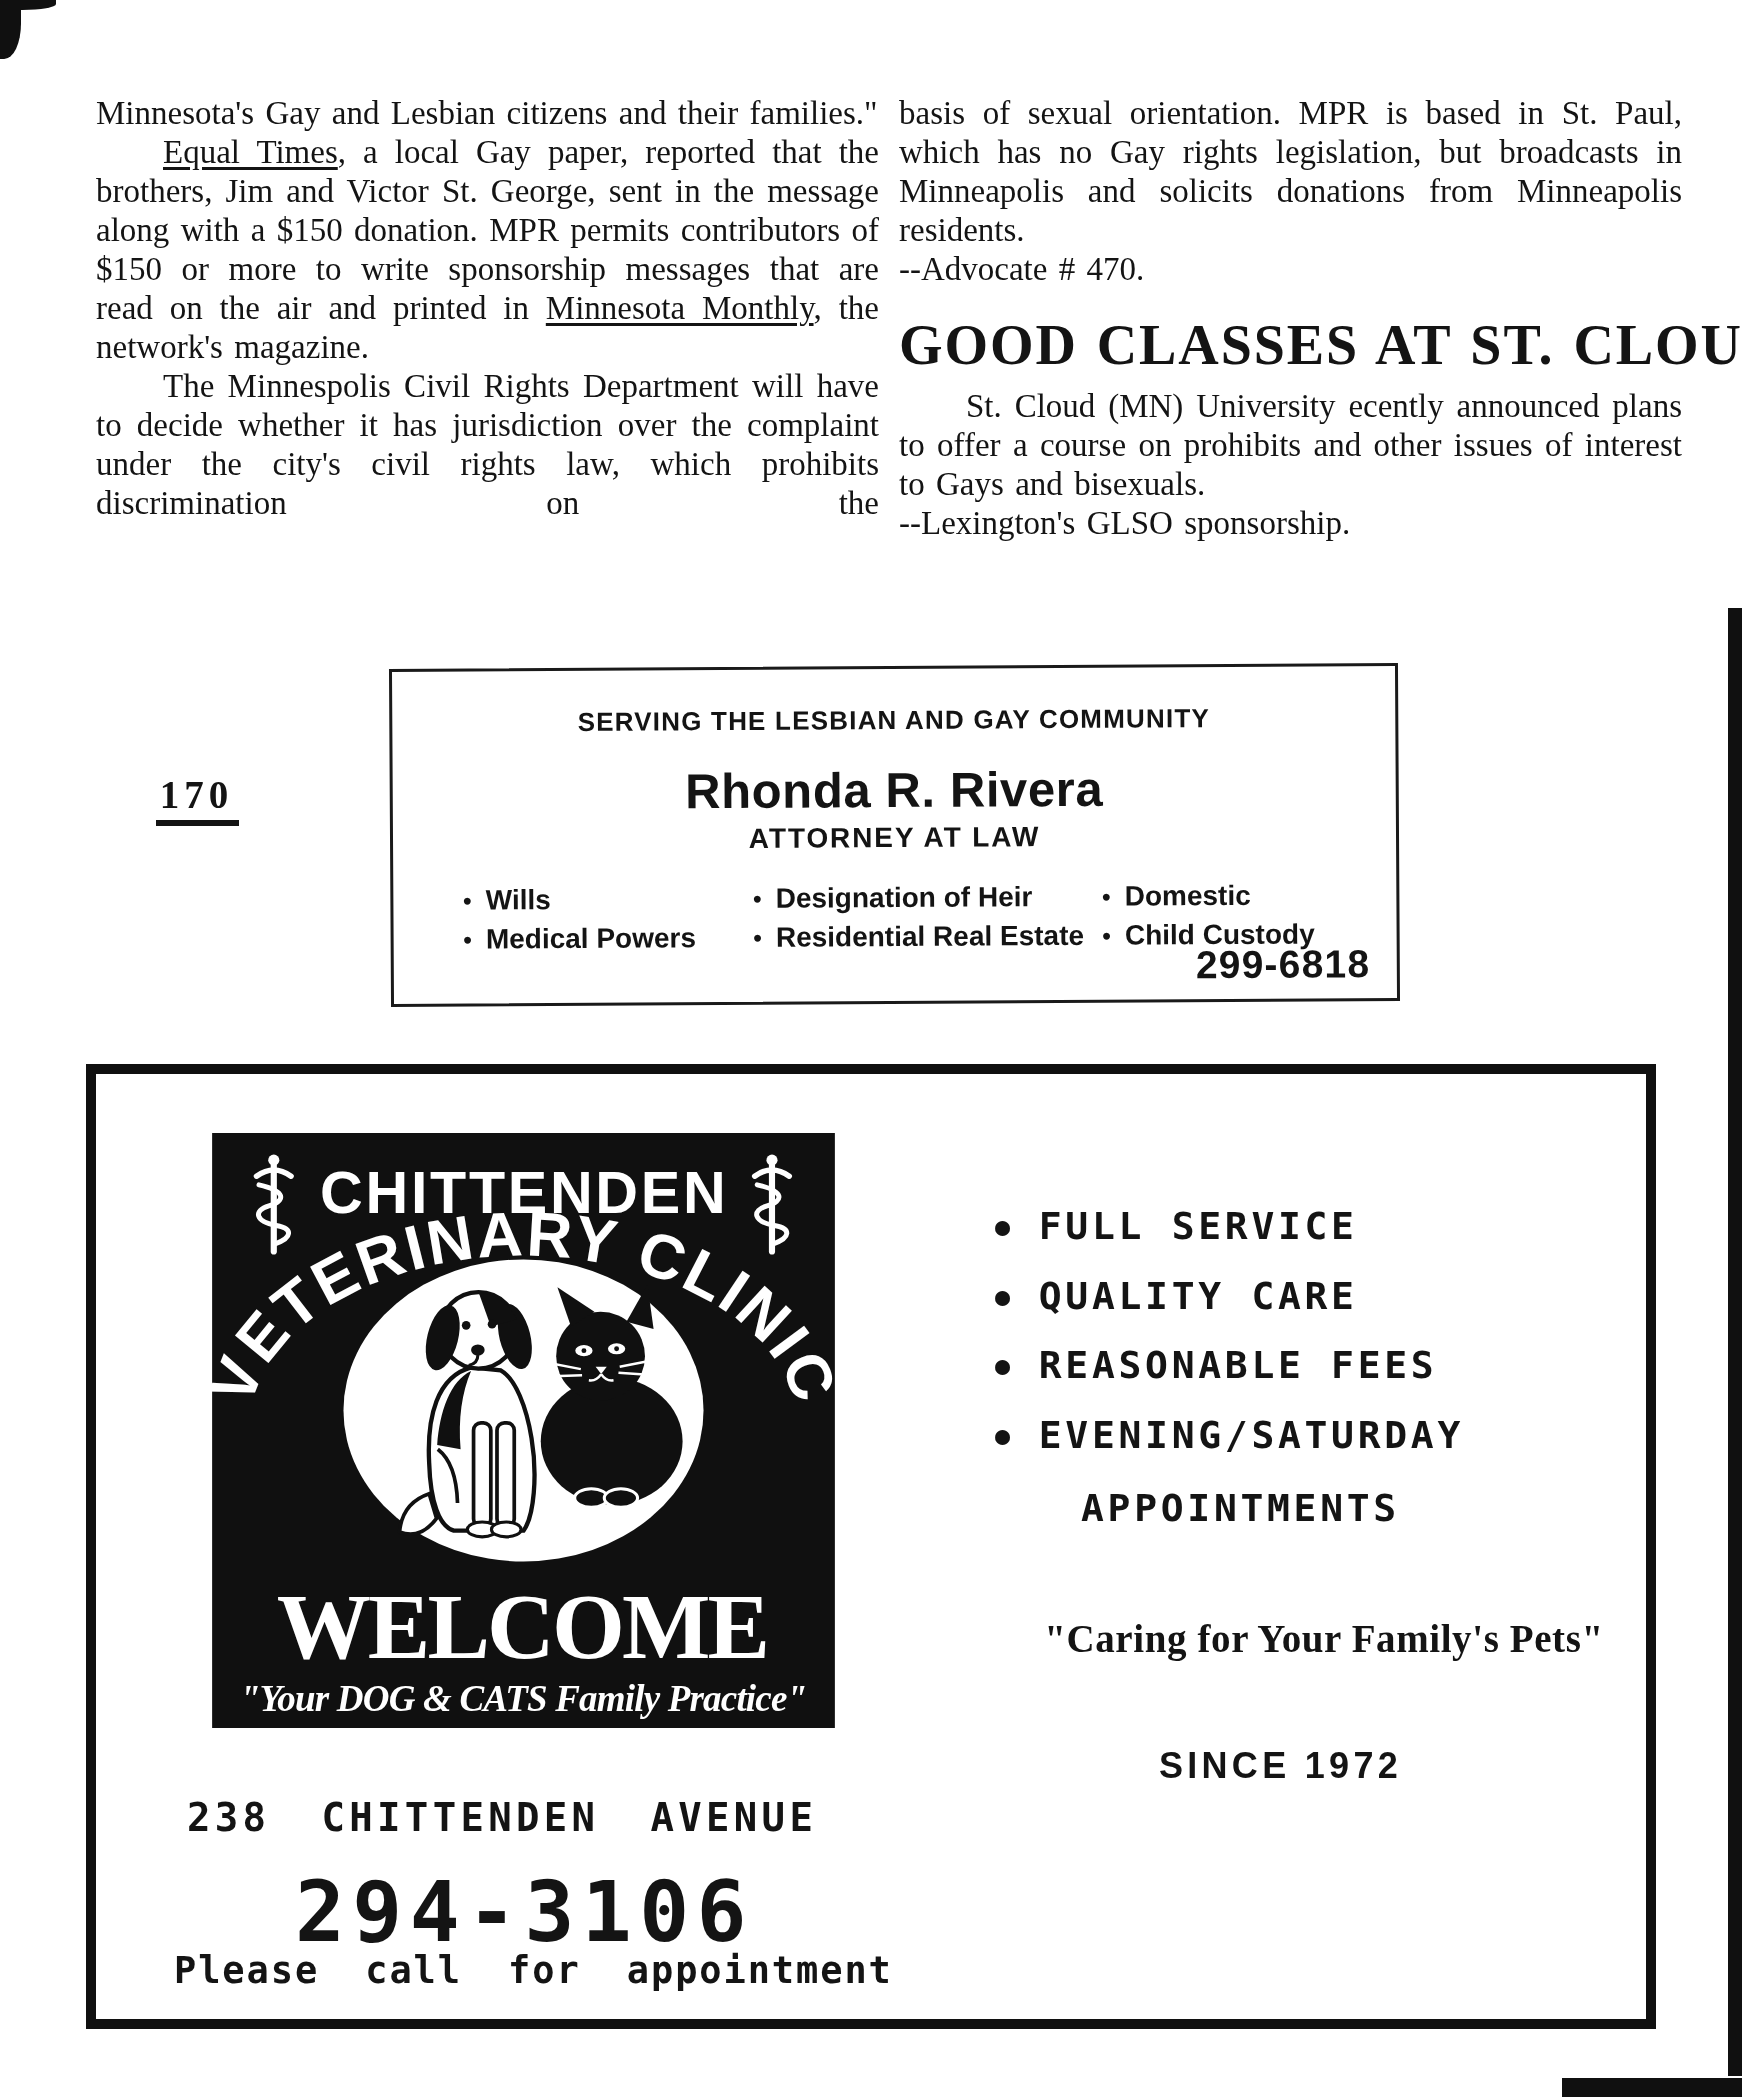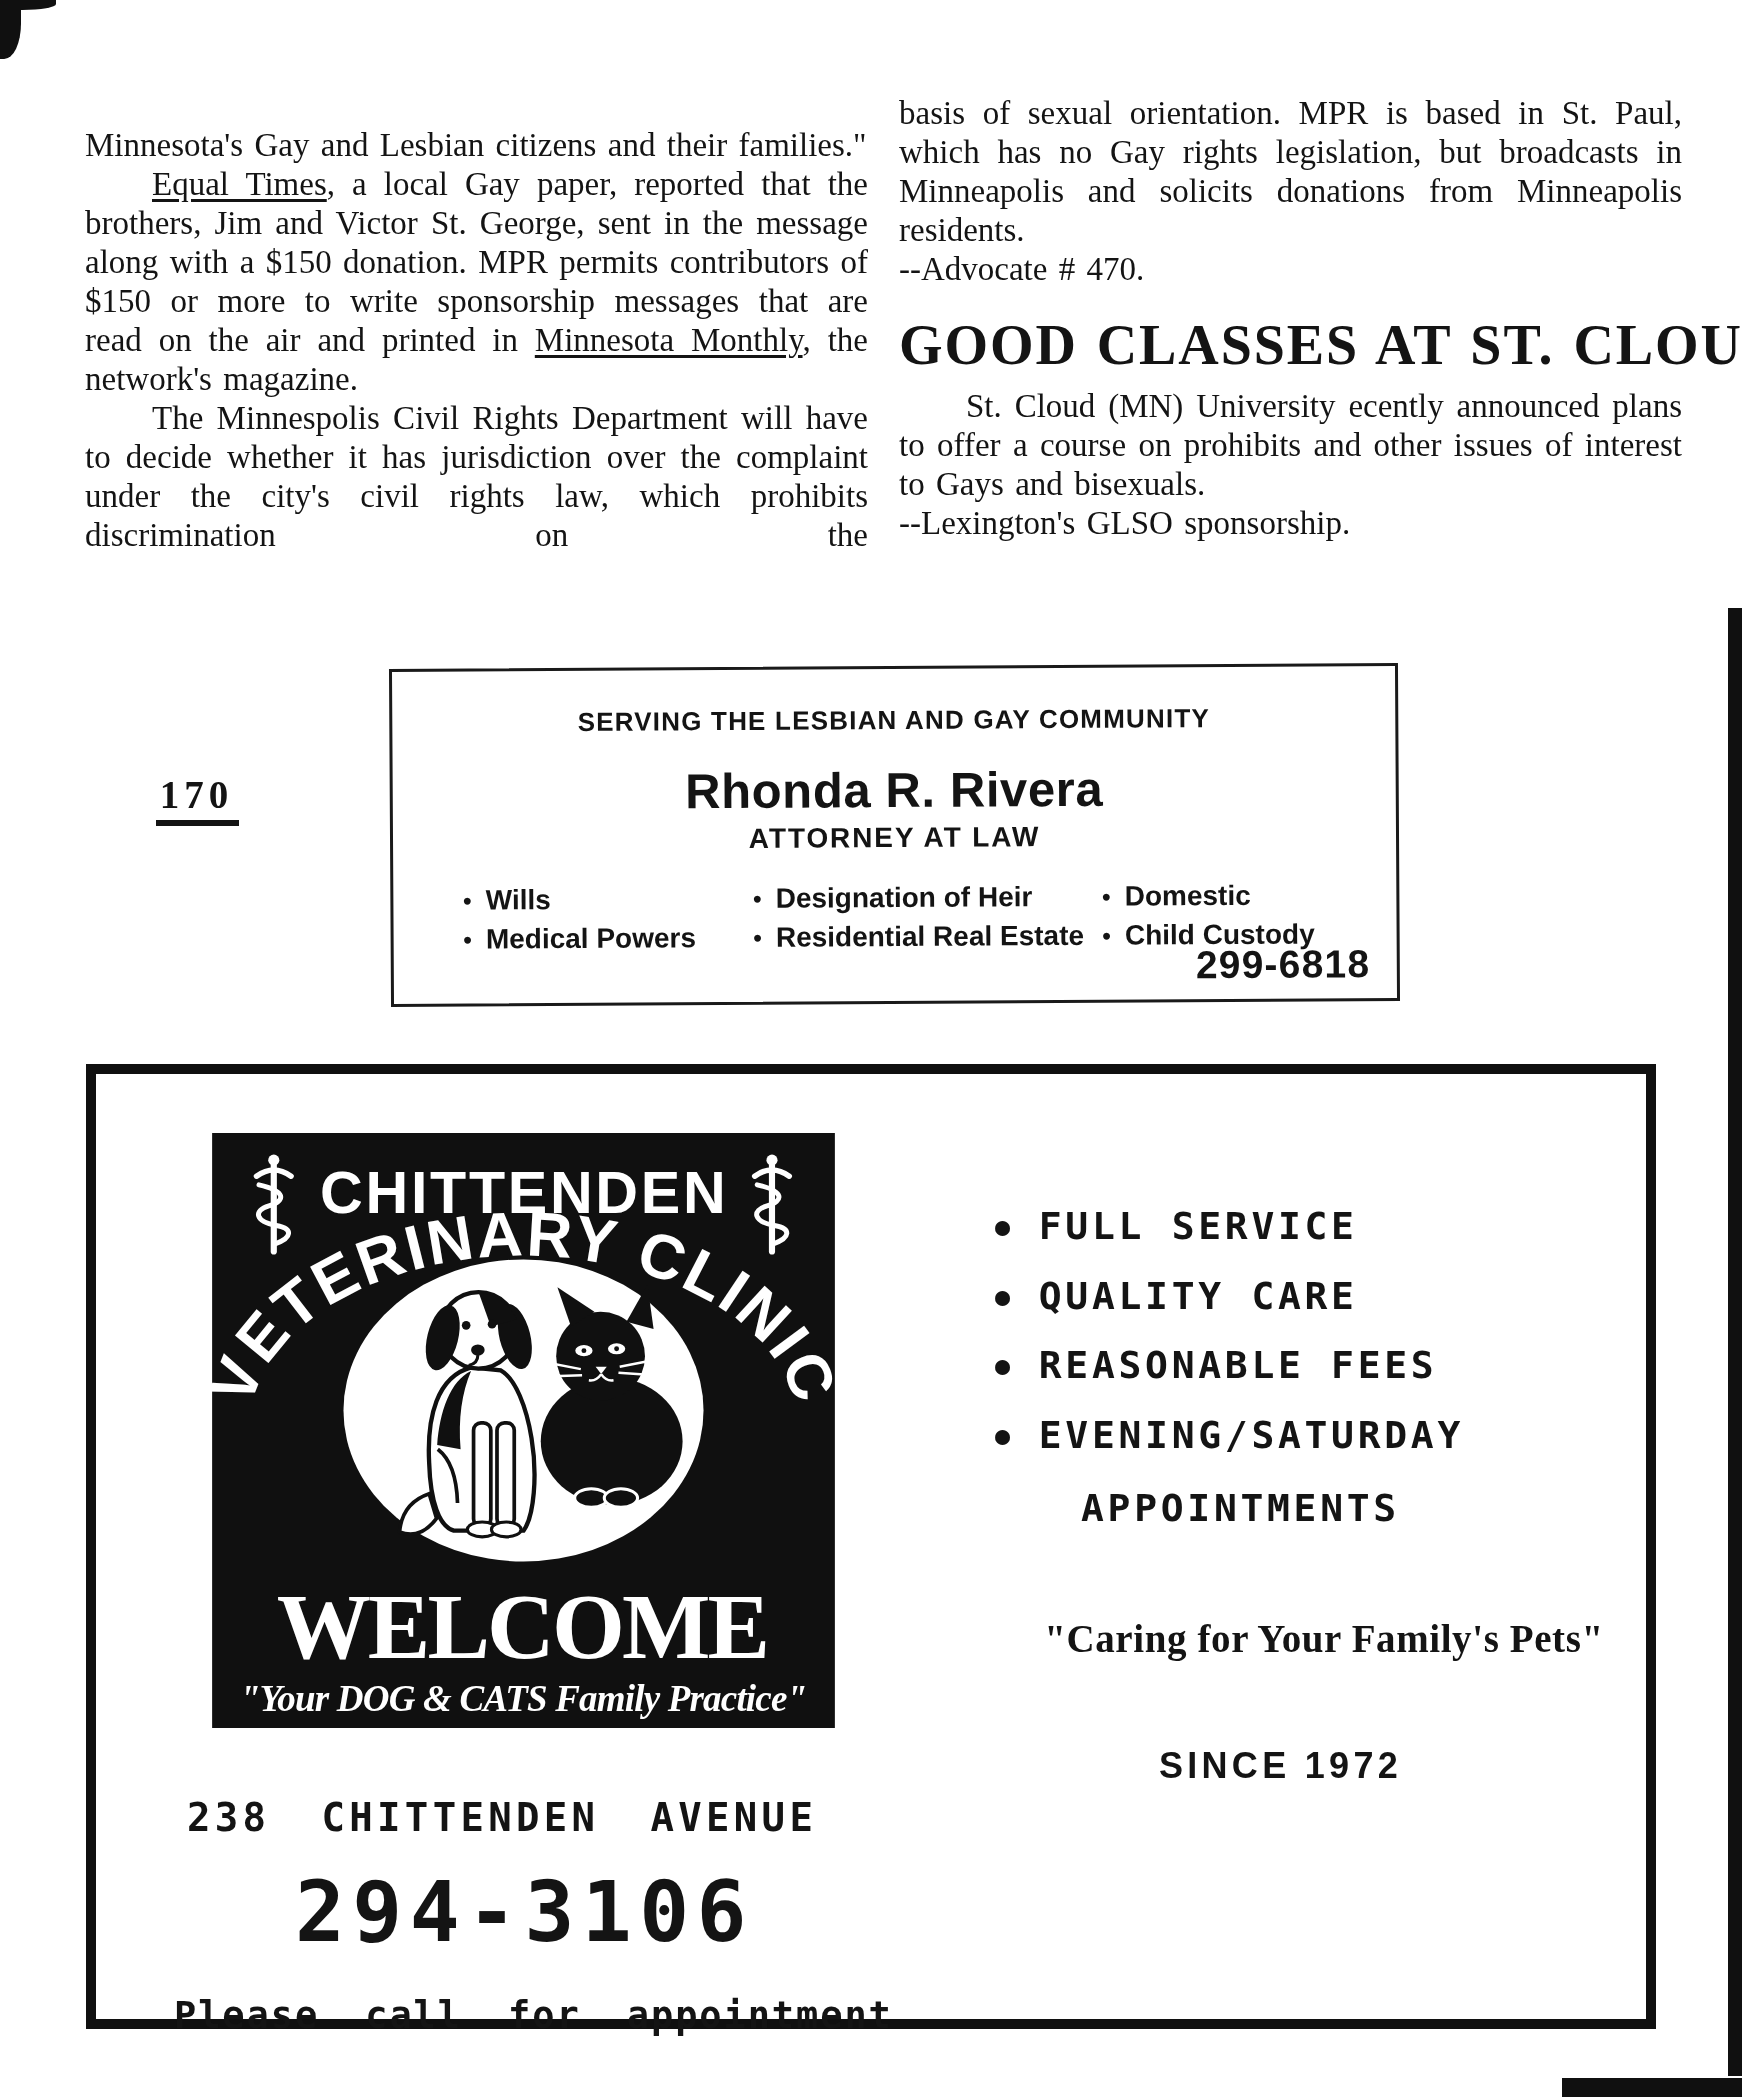--- a/index.html
+++ b/index.html
@@ -7,21 +7,21 @@
     position:relative;
     width:1743px;height:2097px;
     background:#ffffff;
     color:#141414;
     overflow:hidden;
     font-family:"Liberation Serif", serif;
   }
   
   .col{position:absolute;top:94px;width:783px;font-size:33px;line-height:39px;
        text-align:justify;word-spacing:3.1px;}
-  .col-left{left:85px;margin-top:32px;}
+  .col-left{left:96px;}
   .col-right{left:899px;}
   .body-p{margin:0;}
   .body-p.indent{text-indent:67px;}
   .body-p.cont{text-align-last:justify;}
   .u{text-decoration:underline;text-decoration-thickness:2.5px;text-underline-offset:4.3px;}
   .attr-line{margin:0;text-align:left;}
   .article-heading{
     margin:33px 0 18.5px 0;font-size:56px;line-height:46px;font-weight:bold;
     letter-spacing:1.9px;text-align:left;white-space:nowrap;
   }
@@ -72,21 +72,21 @@
   .vet-since{position:absolute;left:876px;top:671px;width:617px;text-align:center;
     font-family:"Liberation Sans", sans-serif;font-weight:bold;font-size:36px;letter-spacing:4.3px;}
   .vet-address{position:absolute;left:91px;top:721px;
     font-family:"DejaVu Sans Mono", monospace;font-weight:bold;
     font-size:39px;letter-spacing:4.3px;word-spacing:23.4px;white-space:nowrap;}
   .vet-phone{position:absolute;left:199px;top:770px;
     font-family:"DejaVu Sans Mono", monospace;font-weight:bold;
     font-size:83px;letter-spacing:7.4px;white-space:nowrap;margin-top:20px;}
   .vet-call{position:absolute;left:78px;top:875px;
     font-family:"DejaVu Sans Mono", monospace;font-weight:bold;
-    font-size:37px;letter-spacing:1.9px;word-spacing:22px;white-space:nowrap;margin-top:45px;}
+    font-size:37px;letter-spacing:1.9px;word-spacing:22px;white-space:nowrap;}
   
   .artifact{position:absolute;background:#101010;}
   .scan-tl{left:0;top:0;width:21px;height:59px;border-bottom-right-radius:80% 60%;}
   .scan-tl2{left:0;top:0;width:56px;height:10px;border-bottom-right-radius:60%;}
   .scan-right{left:1728px;top:608px;width:15px;height:1468px;}
   .scan-br{left:1562px;top:2078px;width:181px;height:20px;}
 </style>
 </head>
 <body>
 

